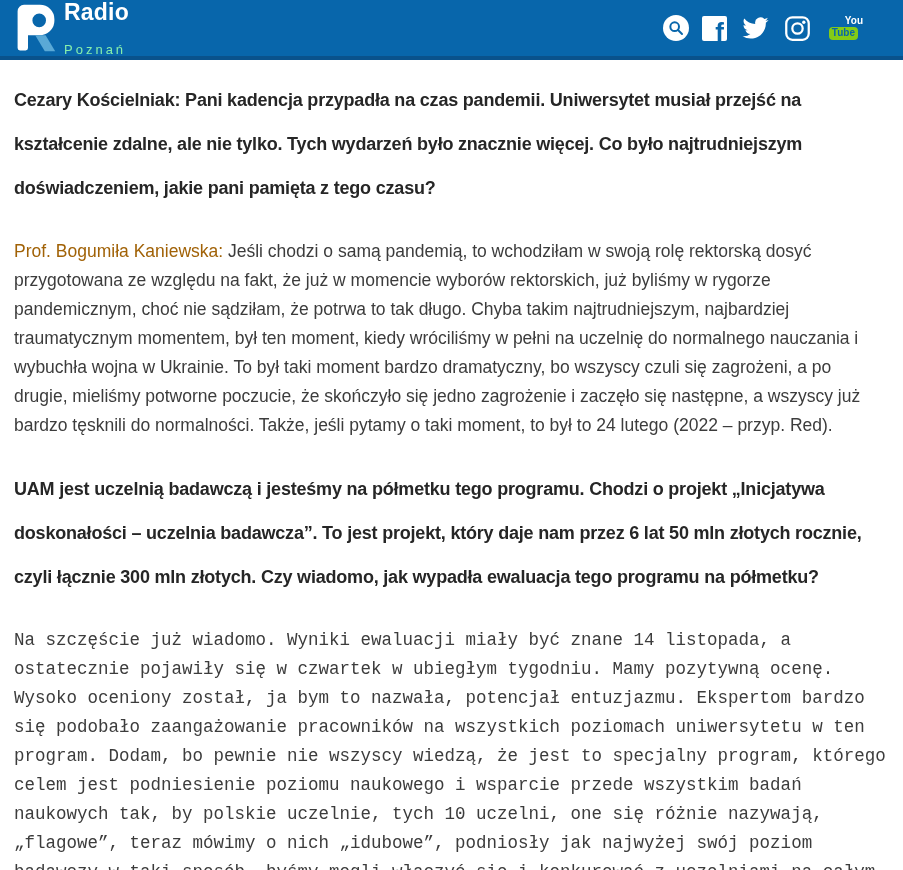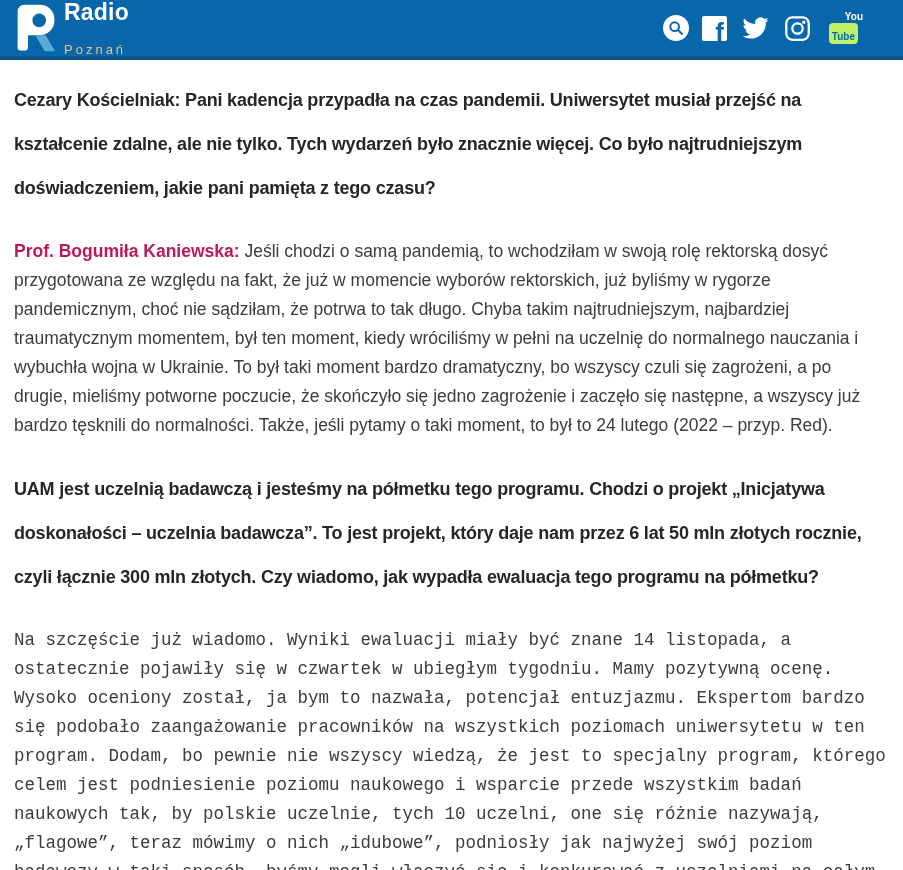--- a/index.html
+++ b/index.html
@@ -24,21 +24,21 @@
     align-items: center;
     padding-left: 16px;
     cursor: pointer;
   }
   .logo-mark { width: 40px; height: 50px; margin-right: 8px; }
   .logo-text { display: flex; flex-direction: column; line-height: 1; }
   .logo-title {
     color: #ffffff; font-weight: 700; font-size: 23px; letter-spacing: 0.2px;
   }
   .logo-sub {
-    color: #fdba74; font-weight: 400; font-size: 13px; letter-spacing: 3px; margin-top: 19px;
+    color: #86efac; font-weight: 400; font-size: 13px; letter-spacing: 3px; margin-top: 19px;
   }
 
   .nav-block {
     display: flex; flex-direction: column; justify-content: center;
     margin-left: 24px; gap: 13px;
   }
   .nav-row { display: flex; gap: 17px; }
   .nav-item {
     color: #ffffff; font-size: 12.5px; font-weight: 700;
     letter-spacing: 0.4px; text-decoration: none; cursor: pointer;
@@ -63,39 +63,39 @@
     color: #0866ab; font-weight: 700; font-size: 26px;
     font-family: "Liberation Sans", sans-serif;
   }
   .tw-icon, .ig-icon { cursor: pointer; display: block; }
   .yt-icon {
     display: flex; flex-direction: column; align-items: center;
     cursor: pointer; line-height: 1;
   }
   .yt-top { color: #ffffff; font-size: 10px; font-weight: 700; letter-spacing: 0; margin-left: 21px; }
   .yt-bottom {
-    margin-top: 1px; background: #bef264; color: #0866ab;
-    font-size: 10px; font-weight: 700; border-radius: 4px; padding: 9px 3px 2px 3px;
+    margin-top: 1px; background: #84cc16; color: #0866ab;
+    font-size: 10px; font-weight: 700; border-radius: 4px; padding: 1px 3px 2px 3px;
   }
 
   
   .article {
     padding: 18px 14px 20px 14px;
   }
   .para { margin-bottom: 27px; }
   .para:last-child { margin-bottom: 0; font-family: Liberation Mono, monospace; }
   .para.question {
     font-weight: 700; color: #262626;
     font-size: 18px; line-height: 44px; letter-spacing: -0.2px;
   }
   .para.answer {
     font-weight: 400; color: #3c3c3c;
     font-size: 17.5px; line-height: 29px;
   }
-  .para.answer .lead { font-weight: 700; color: #be185d; }
+  .para.answer .lead { font-weight: 400; color: #a16207; }
 </style>
 </head>
 <body>
 
 <header class="site-header">
 
   <div class="logo">
     <svg class="logo-mark" viewBox="0 0 50 58" xmlns="http://www.w3.org/2000/svg">
       <path fill-rule="evenodd" fill="#ffffff" d="M2 8 a8 8 0 0 1 8-8 H30 a18 18 0 0 1 18 18 v2 a18 18 0 0 1 -15 17.7 L33 38 H15 V54 a3 3 0 0 1 -3 3 H5 a3 3 0 0 1 -3-3 Z
            M29 11 a8.5 8.5 0 1 0 0 17 a8.5 8.5 0 0 0 0-17 Z"></path>

